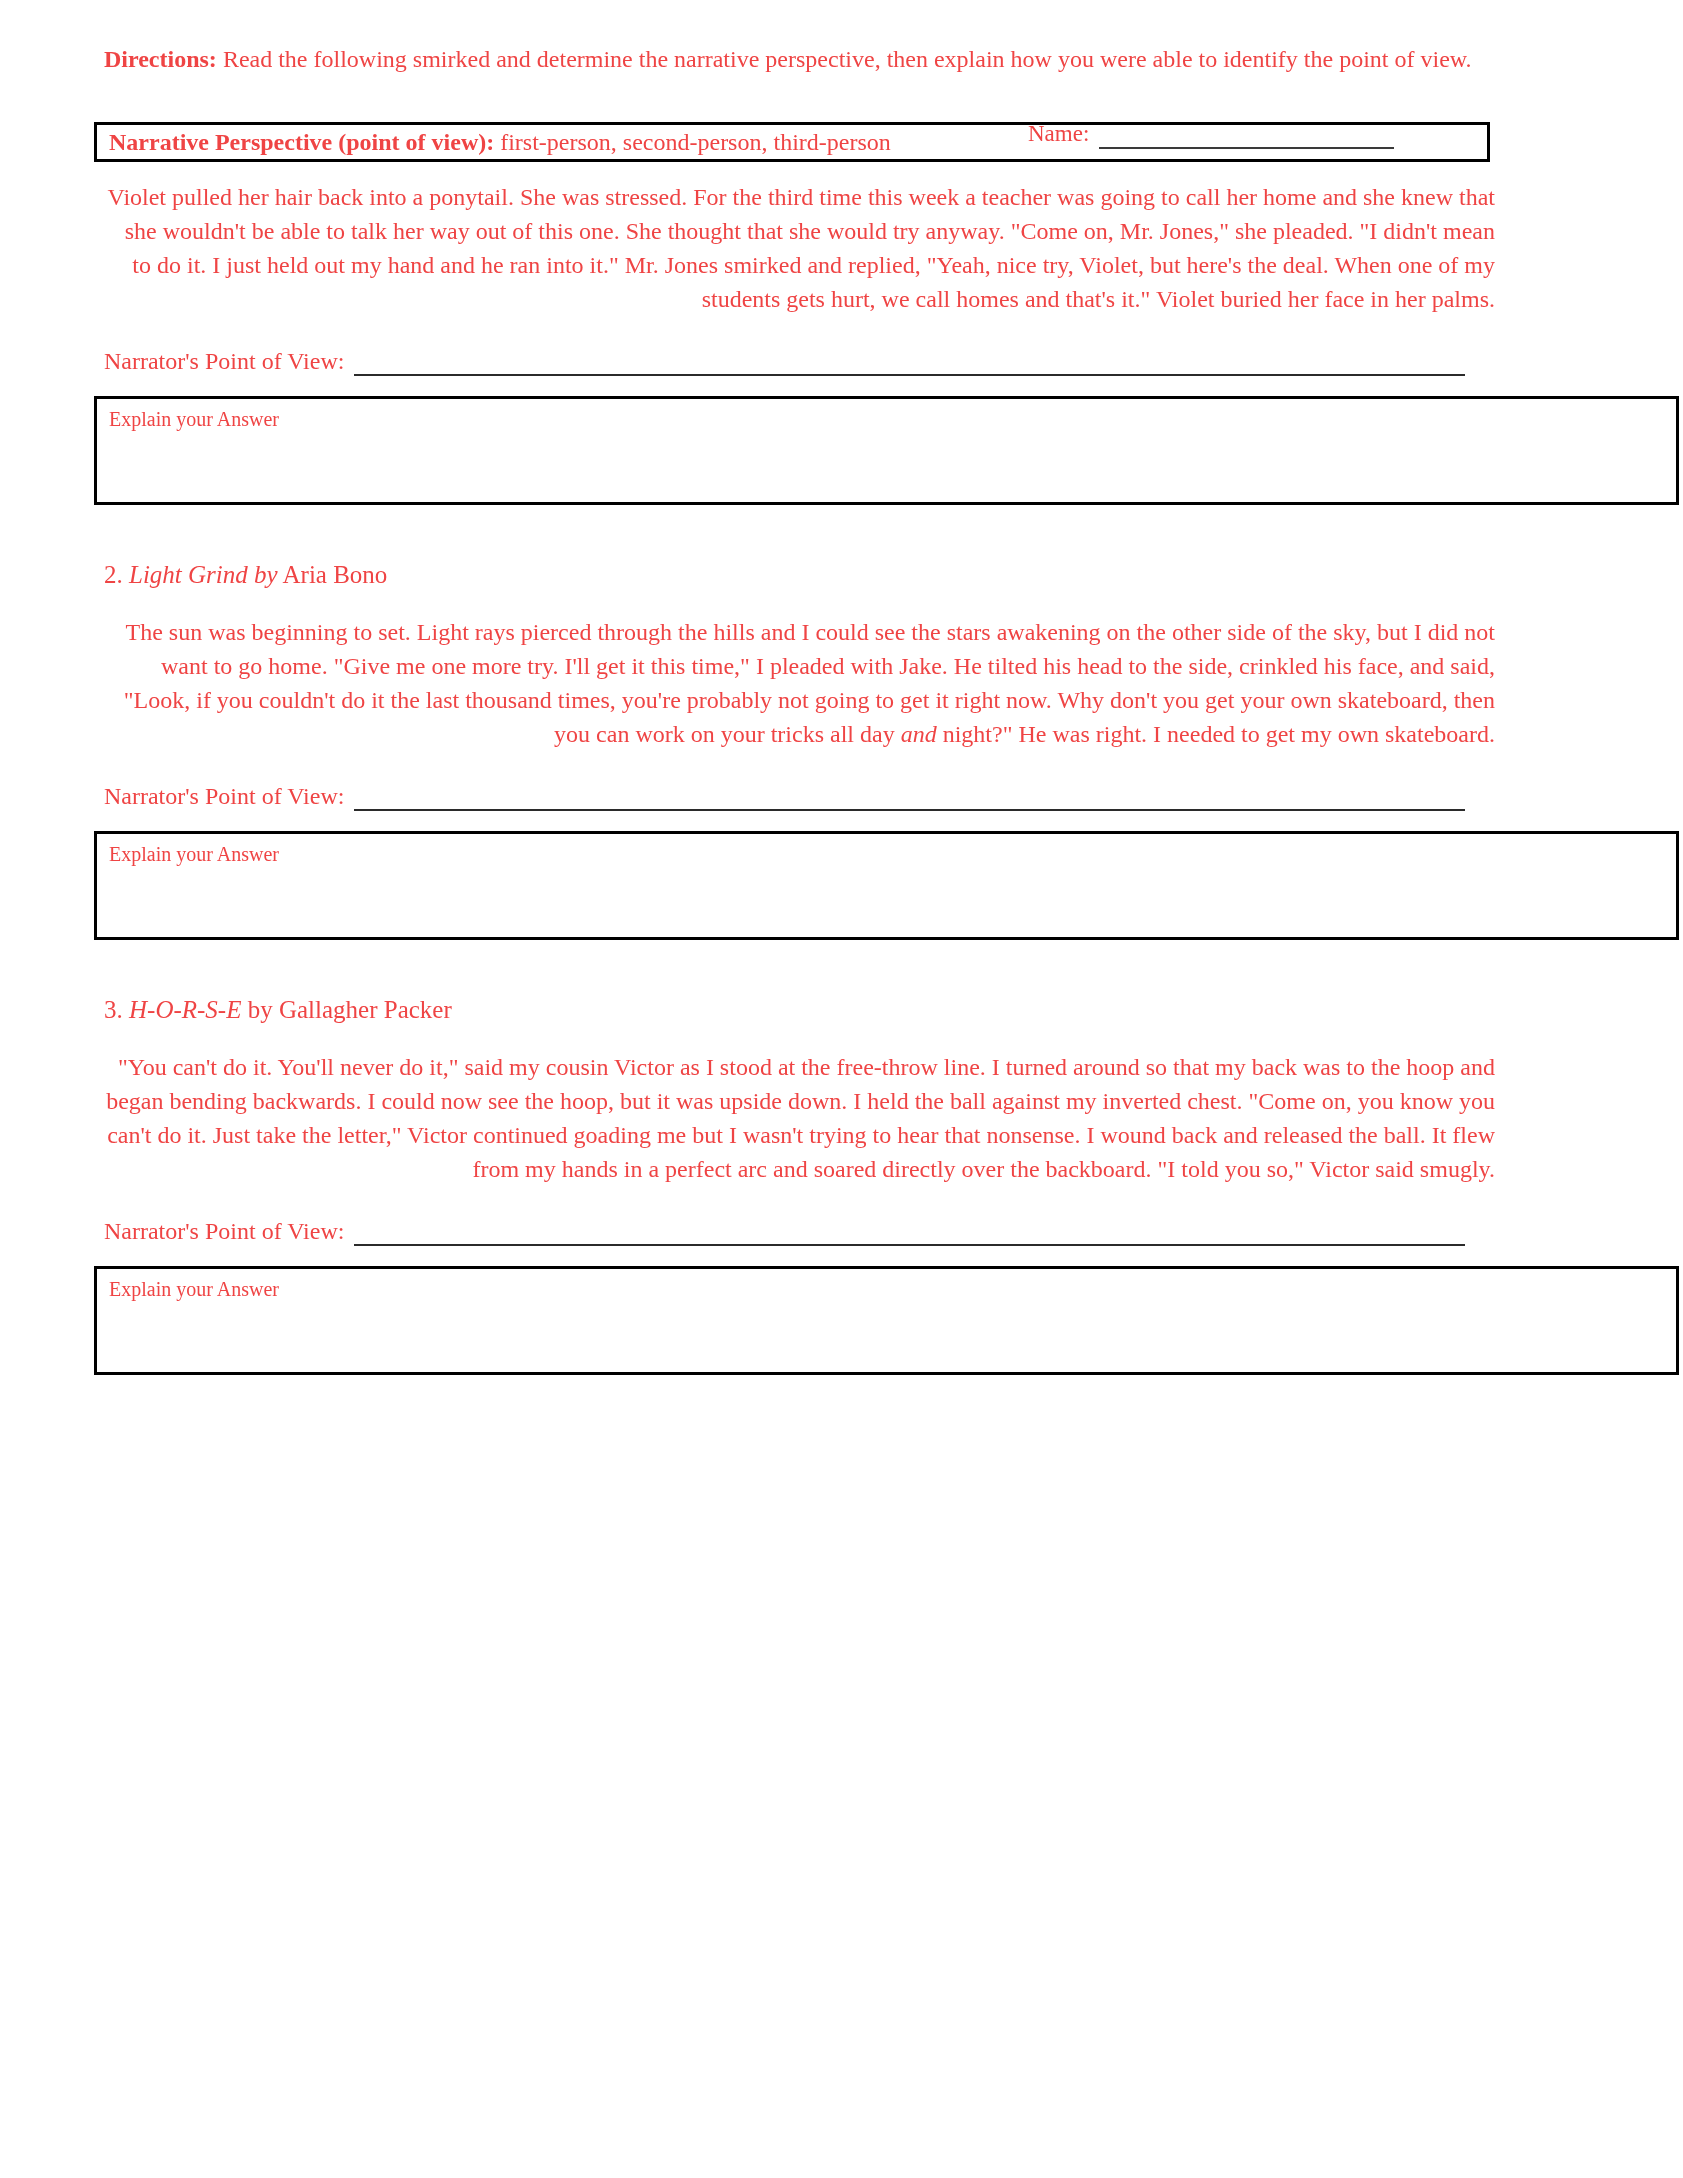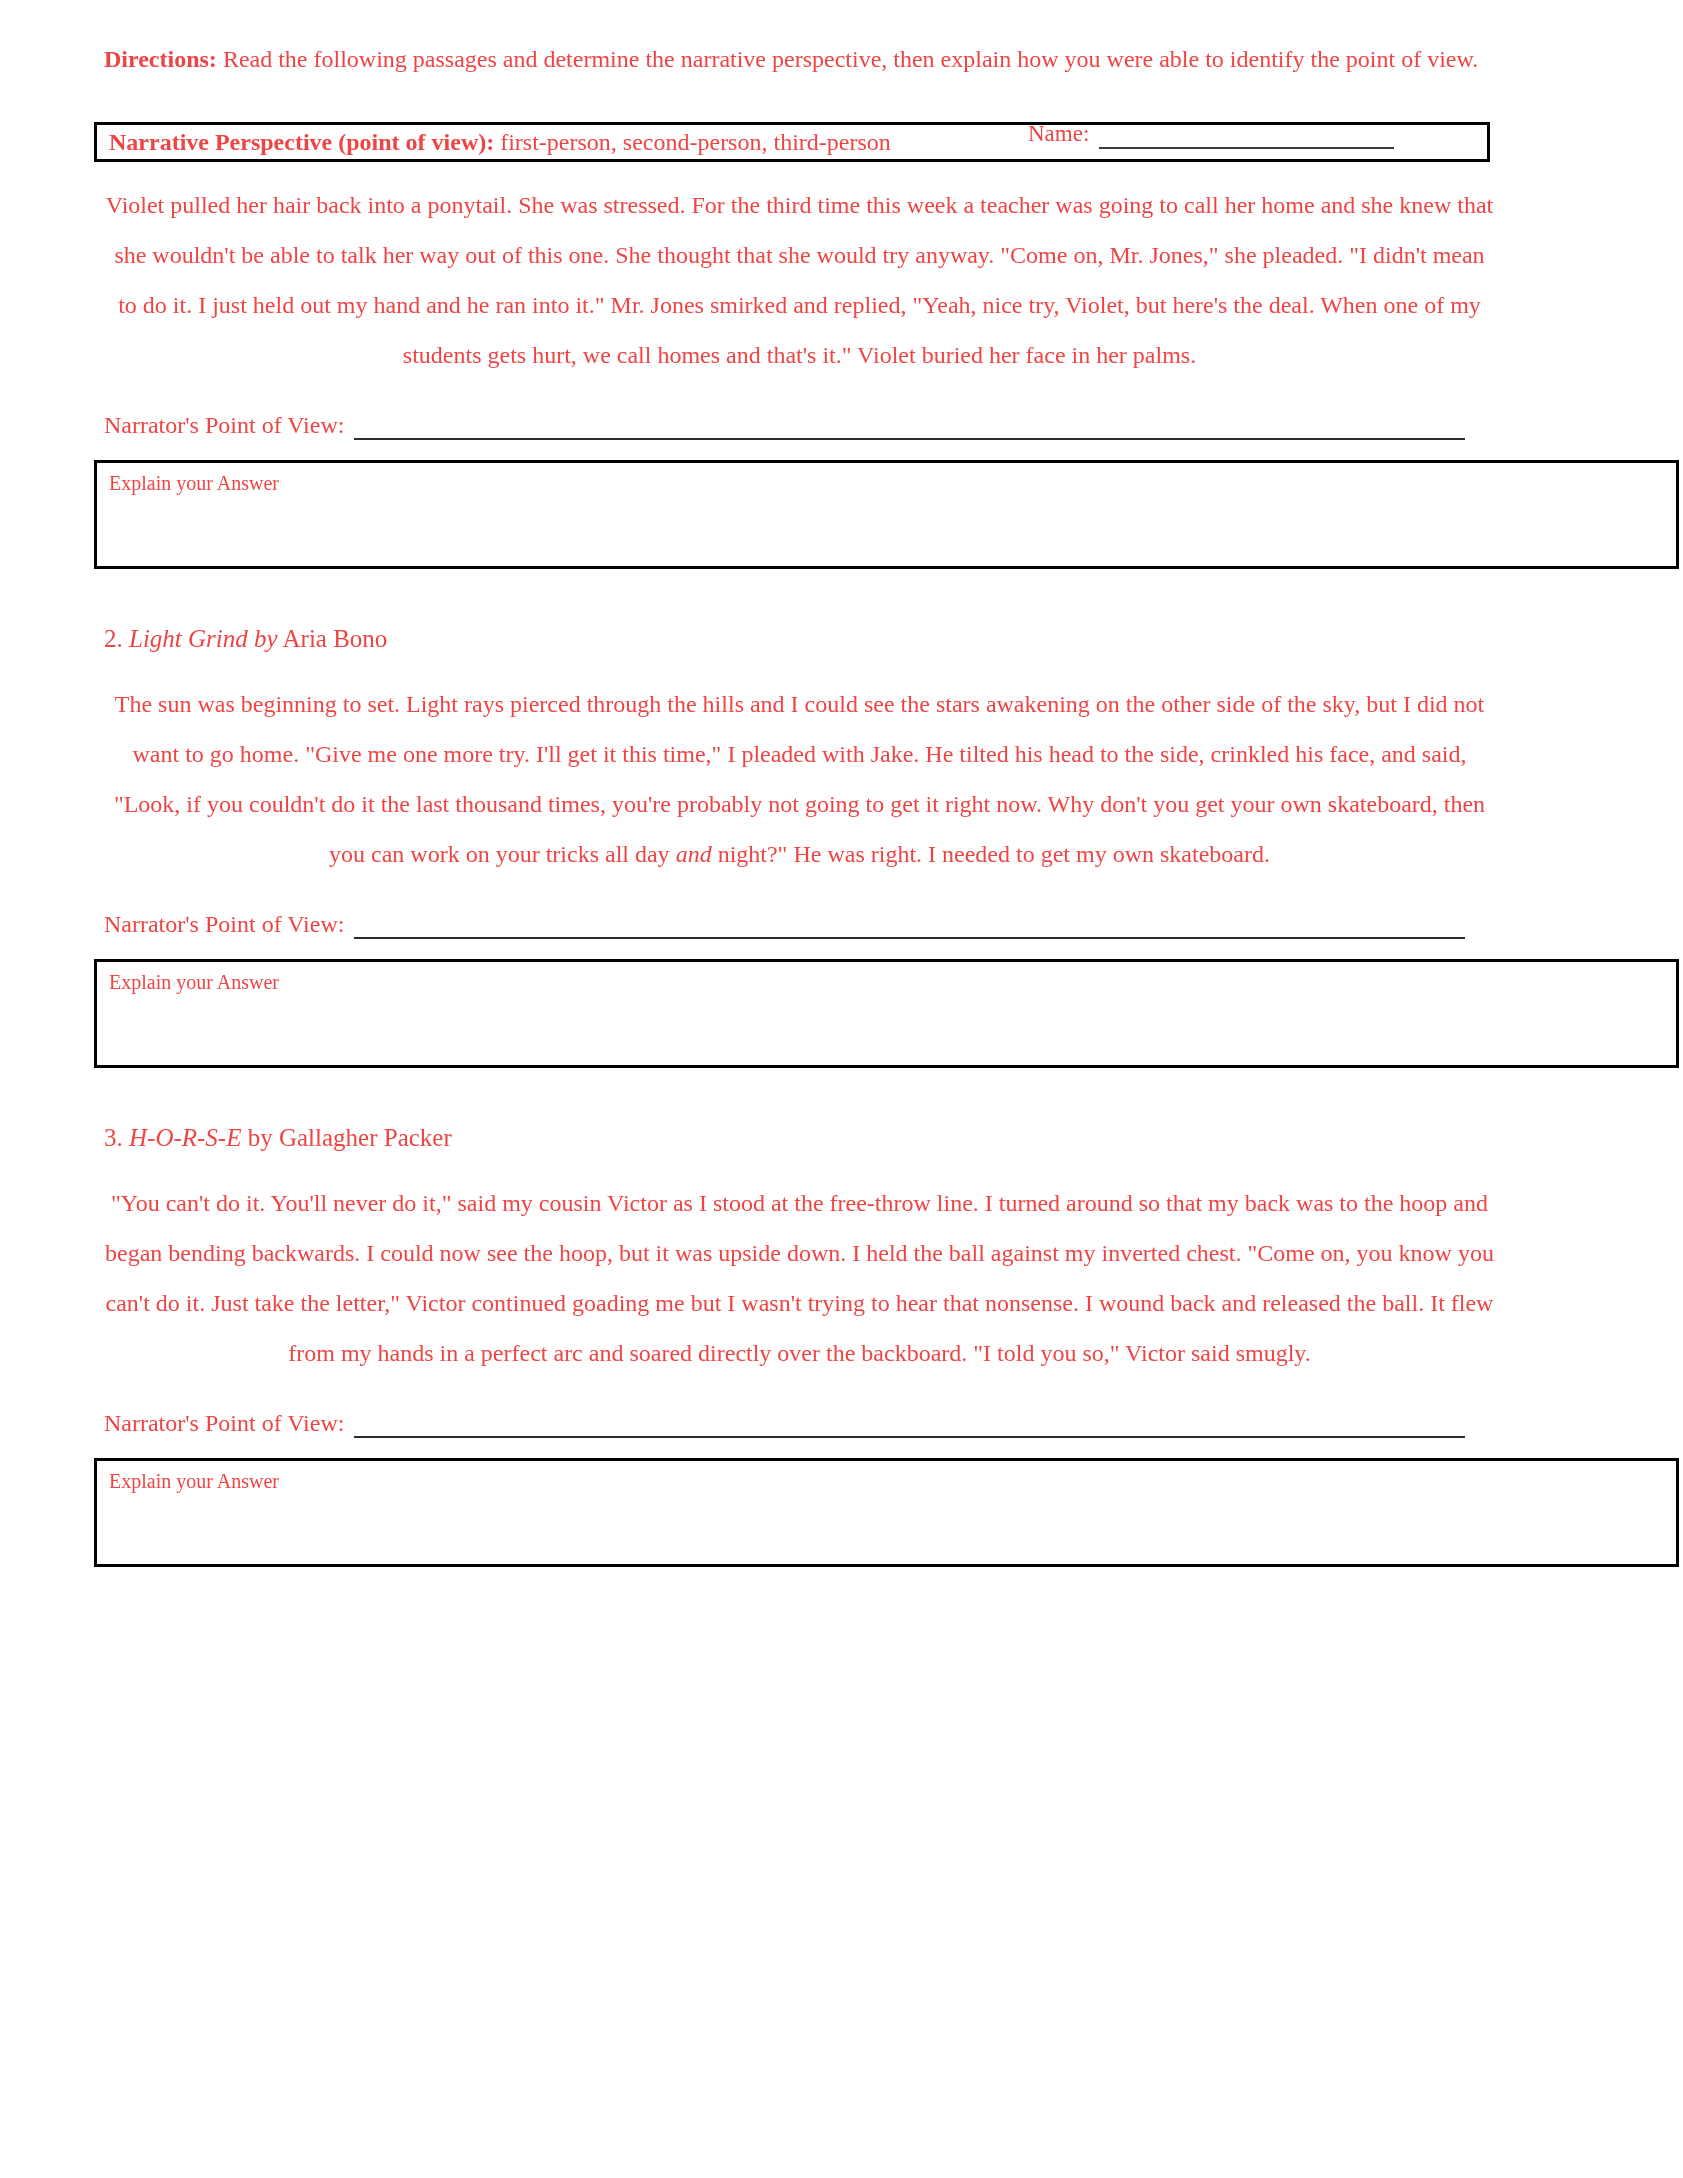--- a/index.html
+++ b/index.html
@@ -59,22 +59,22 @@
   }
   .passage-heading {
     margin-top: 55px;
     font-size: 25px;
     line-height: 30px;
   }
   .passage-heading.first { margin-top: 44px; }
   .passage-body {
     margin-top: 18px;
     font-size: 24px;
-    line-height: 50px;
-    text-align: center;
+    line-height: 34px;
+    text-align: right;
   }
   .pov-row {
     margin-top: 30px;
     display: flex;
     align-items: flex-end;
     width: 1361px;
     font-size: 24px;
     line-height: 30px;
     white-space: nowrap;
   }
@@ -102,21 +102,21 @@
 <body>
 
 <div class="sheet">
 
   <div class="name-row">
     <span>Name:</span>
     <span class="name-line"></span>
   </div>
 
 
-  <p class="directions"><span class="bold">Directions:</span><span> Read the following passages and determine the narrative perspective, then explain how you were able to identify the point of view.</span></p>
+  <p class="directions"><span class="bold">Directions:</span><span> Read the following smirked and determine the narrative perspective, then explain how you were able to identify the point of view.</span></p>
 
   <div class="perspective-box"><span class="bold">Narrative Perspective (point of view):</span><span> first-person, second-person, third-person</span></div>
 
   <div>
     <p class="passage-body">Violet pulled her hair back into a ponytail. She was stressed. For the third time this week a teacher was going to call her home and she knew that she wouldn't be able to talk her way out of this one. She thought that she would try anyway. "Come on, Mr. Jones," she pleaded. "I didn't mean to do it. I just held out my hand and he ran into it." Mr. Jones smirked and replied, "Yeah, nice try, Violet, but here's the deal. When one of my students gets hurt, we call homes and that's it." Violet buried her face in her palms.</p>
     <div class="pov-row">
       <span>Narrator's Point of View:</span>
       <span class="pov-line"></span>
     </div>
     <div class="answer-box">

